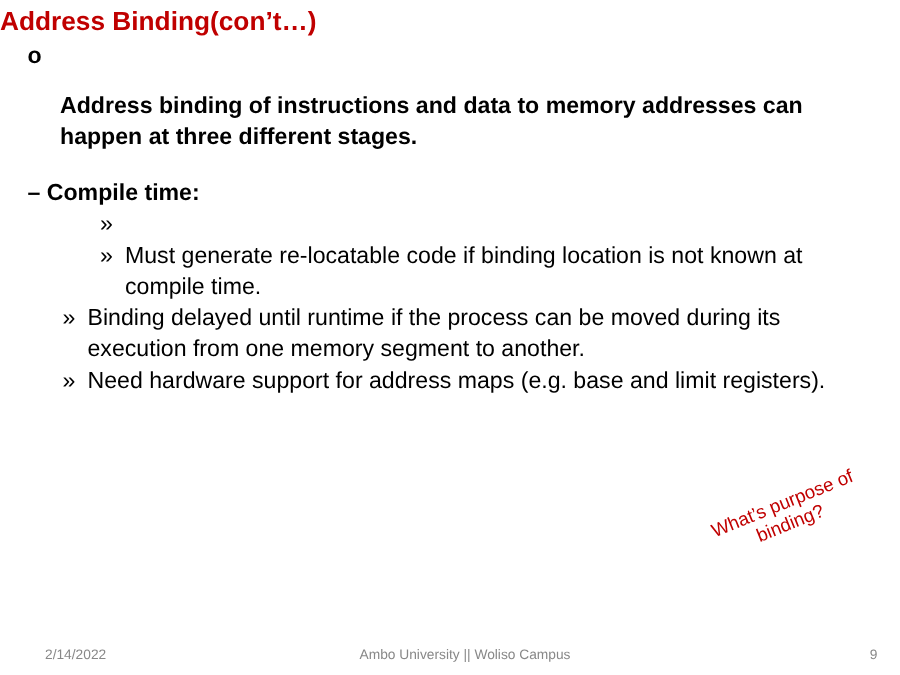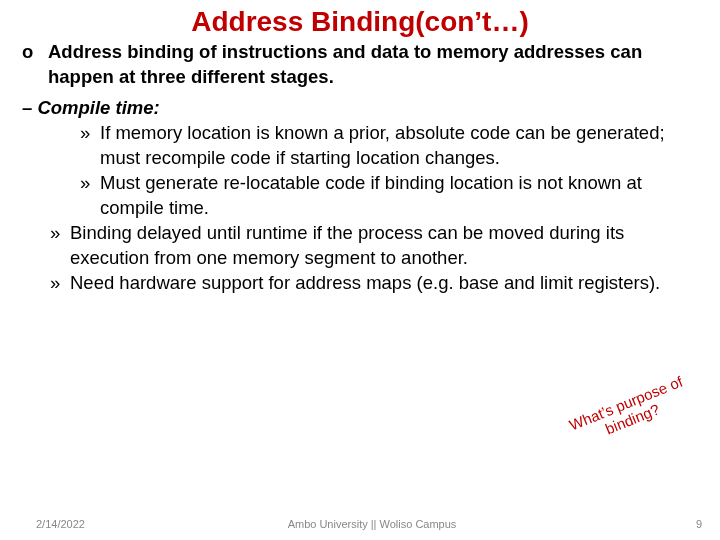--- a/index.html
+++ b/index.html
@@ -12,23 +12,22 @@
     position: relative;
     overflow: hidden;
   }
   .slide {
     width: 720px;
     height: 540px;
     position: relative;
     box-sizing: border-box;
   }
   .title {
-    text-align: center;
     font-weight: bold;
-    font-size: 28px;
+    font-size: 21px;
     color: #c00000;
     padding-top: 6px;
     padding-bottom: 2px;
   }
   .body {
     font-size: 18.5px;
     line-height: 1.35;
     color: #000;
     padding: 0 14px 0 18px;
   }
@@ -36,26 +35,26 @@
     display: flex;
     font-weight: bold;
   }
   .intro .bullet {
     width: 26px;
     flex: none;
     padding-left: 4px;
   }
   .intro .txt {
     flex: 1;
+    margin-top: 40px;
   }
   .stage-head {
     font-weight: bold;
     padding-left: 4px;
-    margin-top: 6px;
-    font-style: italic;
+    margin-top: 20px;
   }
   .detail {
     display: flex;
     padding-left: 62px;
   }
   .detail .marker {
     width: 20px;
     flex: none;
   }
   .detail .txt {
@@ -121,21 +120,20 @@
   <div class="body">
 
     <div class="intro">
       <div class="bullet">o</div>
       <div class="txt">Address binding of instructions and data to memory addresses can happen at three different stages.</div>
     </div>
 
     <div class="stage-head">– Compile time:</div>
     <div class="detail">
       <div class="marker">»</div>
-      <div class="txt">If memory location is known a prior, absolute code can be generated; must recompile code if starting location changes.</div>
     </div>
 
     <div class="detail">
       <div class="marker">»</div>
       <div class="txt">Must generate re-locatable code if binding location is not known at compile time.</div>
     </div>
 
     <div class="detail2">
       <div class="marker">»</div>
       <div class="txt">Binding delayed until runtime if the process  can be moved  during its execution from one memory segment to another.</div>

